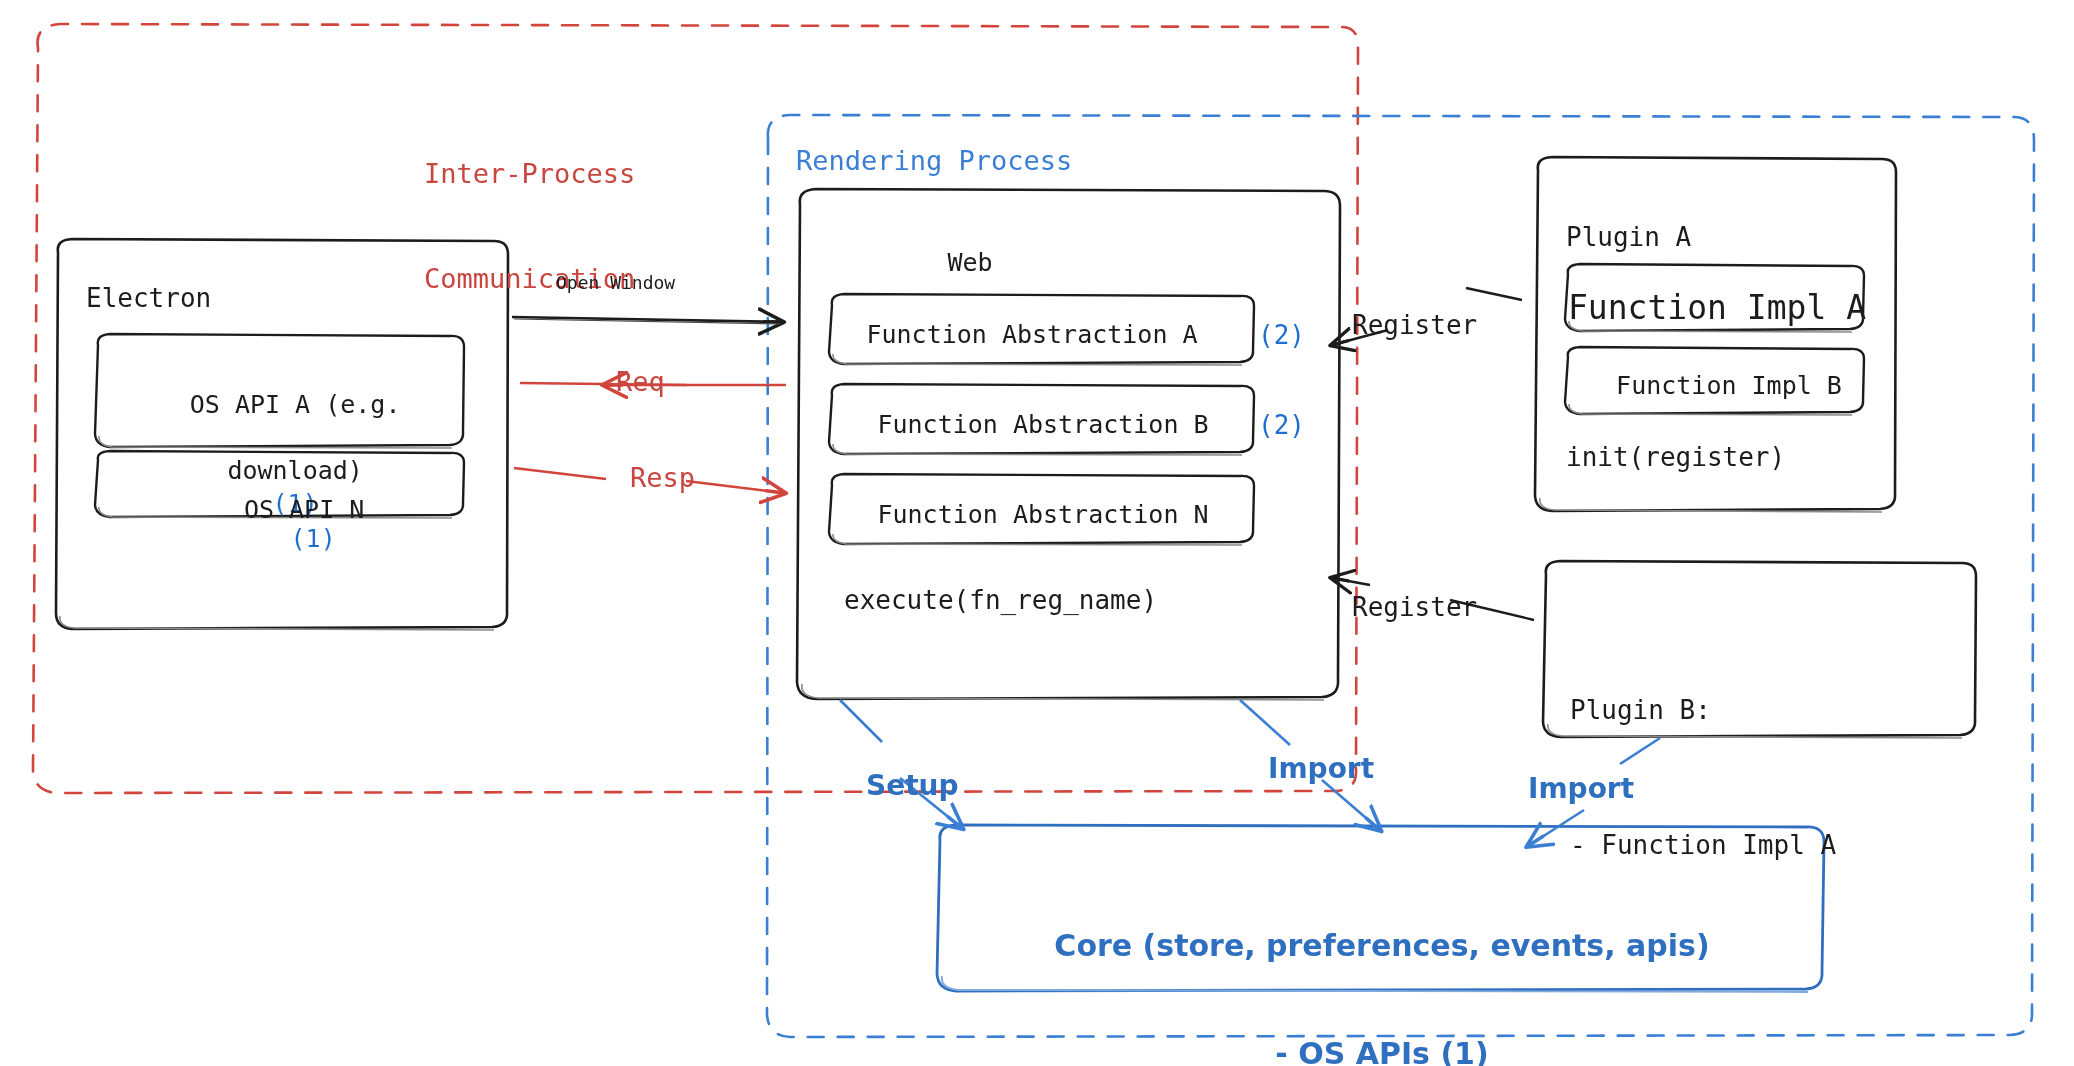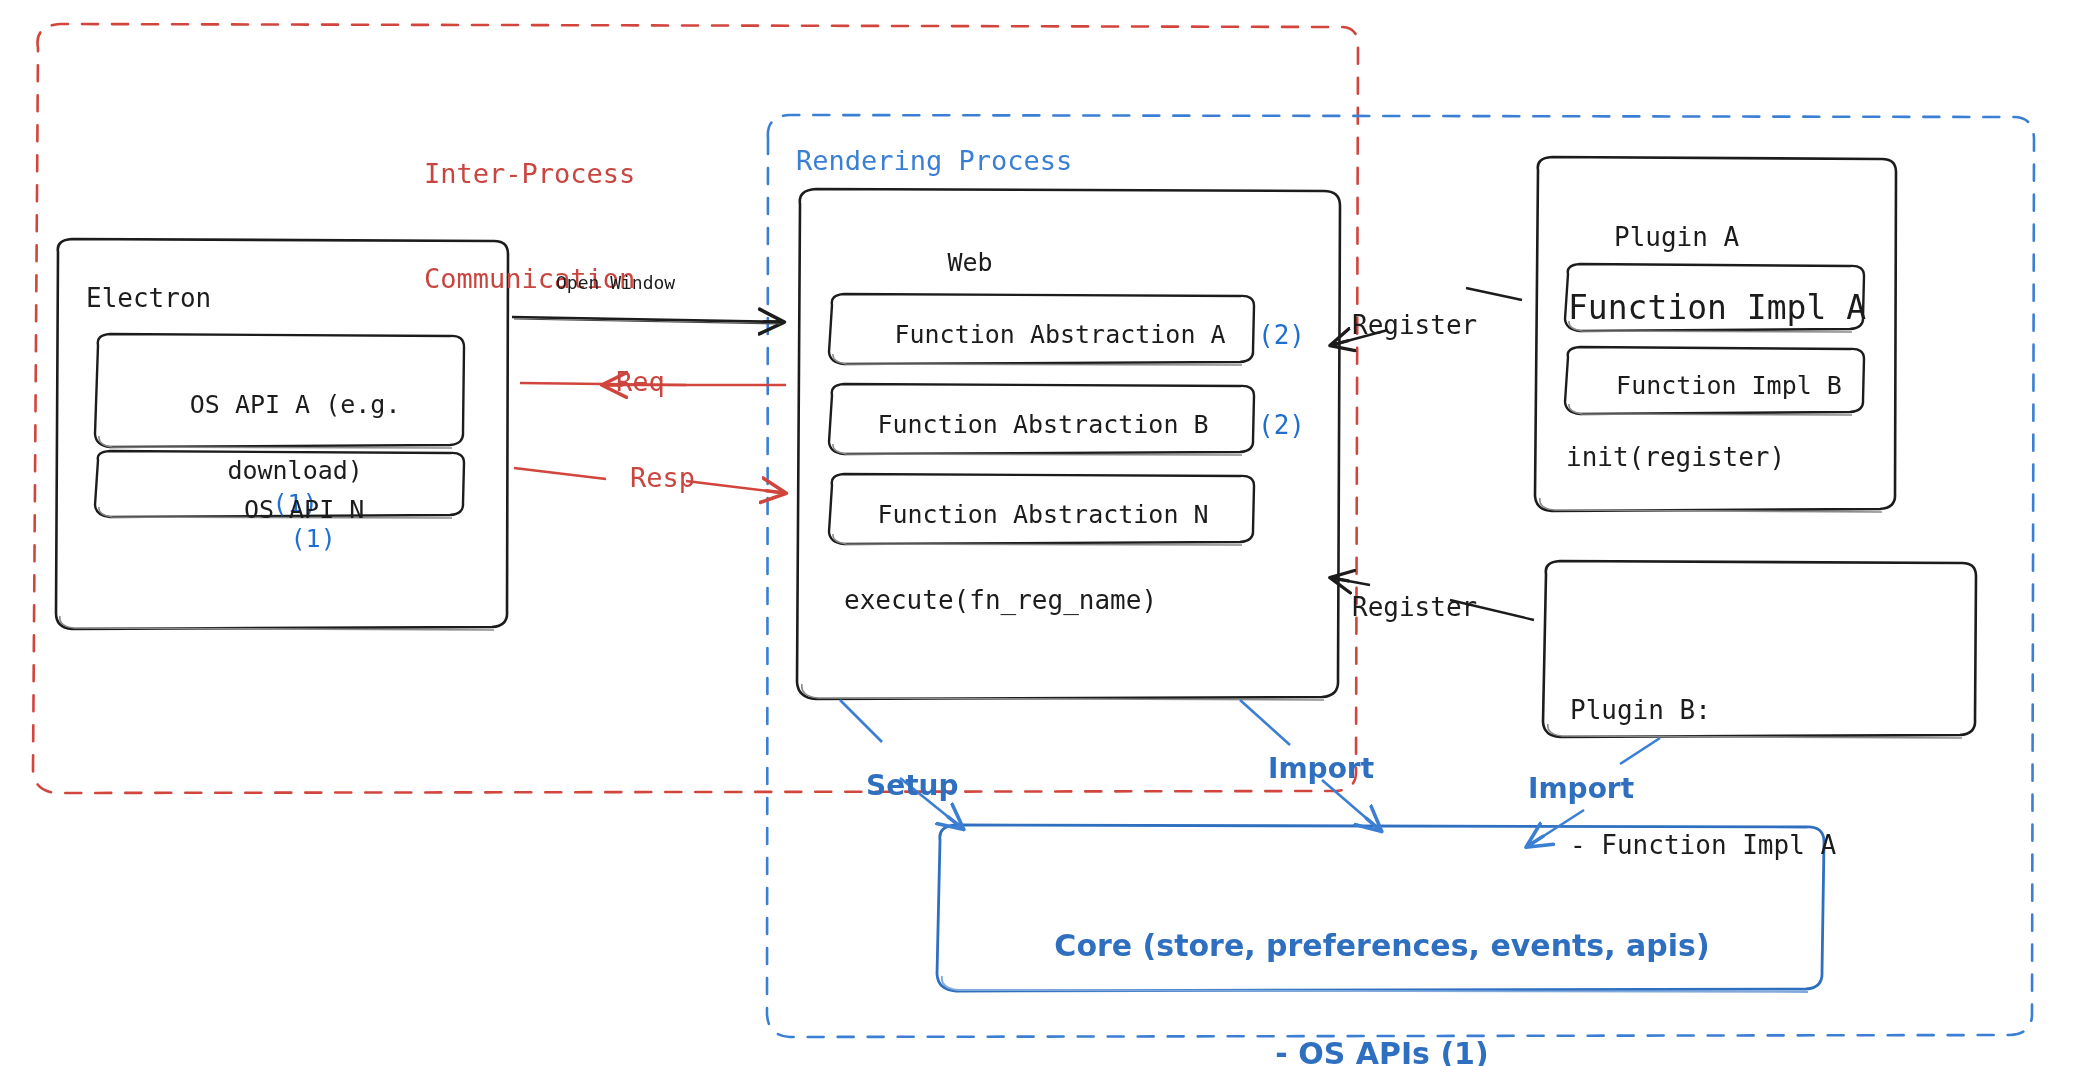--- a/index.html
+++ b/index.html
@@ -177,34 +177,34 @@
     <span>OS API N</span>
     <span style="display:inline-block;width:18px;"></span><span class="blue" style="color:#1f6fd0;">(1)</span>
   </div>
 
   <div class="lbl dark" style="left:556px;top:272px;font-size:18px;">Open Window</div>
   <div class="lbl red" style="left:616px;top:366px;font-size:27px;">Req</div>
   <div class="lbl red" style="left:610px;top:462px;font-size:27px;margin-left:20px;">Resp</div>
 
   <div class="boxtext center" style="left:800px;top:248px;width:340px;font-size:25px;">Web</div>
 
-  <div class="boxtext center" style="left:880px;top:320px;width:360px;font-size:25px;">Function Abstraction A</div>
+  <div class="boxtext center" style="left:852px;top:320px;width:360px;font-size:25px;">Function Abstraction A</div>
   <div class="lbl" style="left:1258px;top:320px;font-size:26px;color:#1f6fd0;">(2)</div>
 
   <div class="boxtext center" style="left:832px;top:410px;width:422px;font-size:25px;">Function Abstraction B</div>
   <div class="lbl" style="left:1258px;top:410px;font-size:26px;color:#1f6fd0;">(2)</div>
 
   <div class="boxtext center" style="left:832px;top:500px;width:422px;font-size:25px;">Function Abstraction N</div>
 
   <div class="boxtext dark" style="left:844px;top:585px;font-size:26px;">execute(fn_reg_name)</div>
 
   <div class="lbl dark" style="left:1352px;top:310px;font-size:26px;">Register</div>
   <div class="lbl dark" style="left:1352px;top:592px;font-size:26px;">Register</div>
 
-  <div class="boxtext dark" style="left:1566px;top:222px;font-size:26px;margin-left:48px;">Plugin A</div>
+  <div class="boxtext dark" style="left:1566px;top:222px;font-size:26px;">Plugin A</div>
   <div class="boxtext center" style="left:1568px;top:288px;width:296px;font-size:33px;">Function Impl A</div>
   <div class="boxtext center" style="left:1568px;top:371px;width:322px;font-size:25px;">Function Impl B</div>
   <div class="boxtext dark" style="left:1566px;top:442px;font-size:26px;">init(register)</div>
 
   <div class="boxtext dark" style="left:1570px;top:598px;font-size:26px;line-height:45px;">
     <div>Plugin B:</div>
     <div>- Function Impl A</div>
   </div>
 
   <div class="lbl comic" style="left:866px;top:769px;font-size:28px;color:#2f6fc0;">Setup</div>

